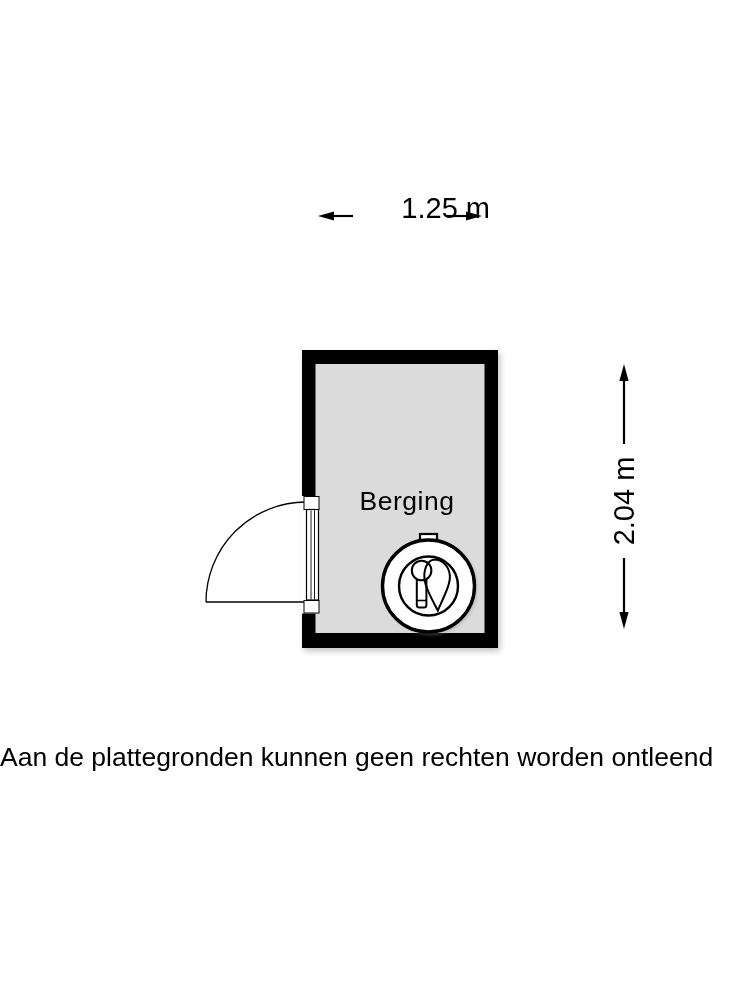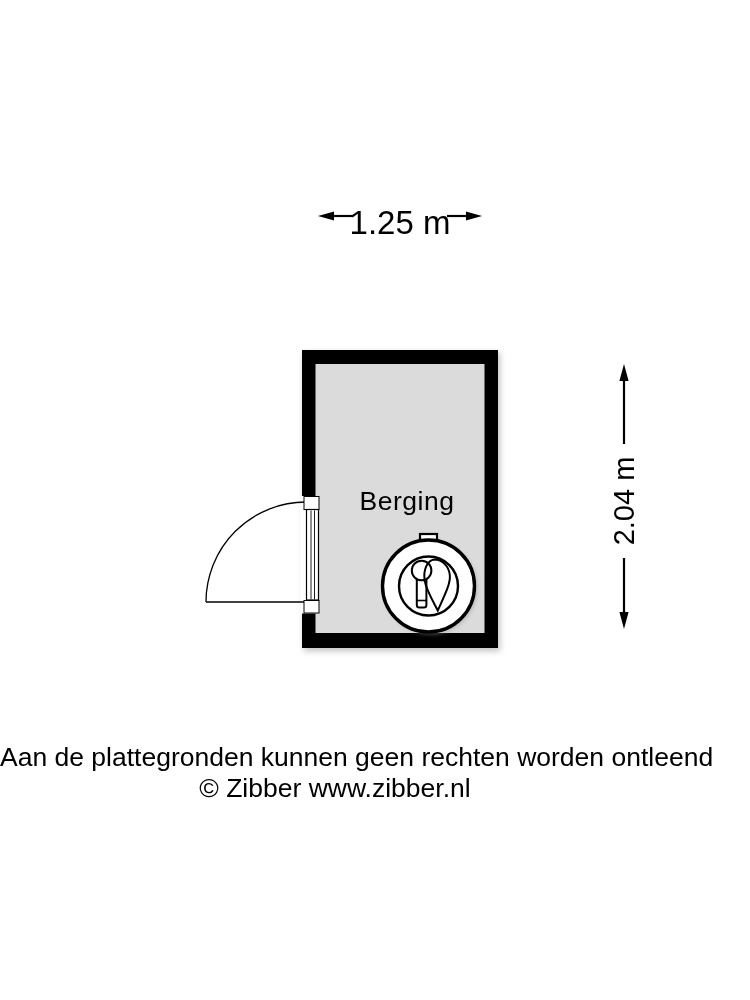--- a/index.html
+++ b/index.html
@@ -18,22 +18,22 @@
     left: 0; top: 0;
     width: 750px; height: 1000px;
   }
   .txt {
     position: absolute;
     text-align: center;
     white-space: nowrap;
     color: #000000;
   }
   .dim-width {
-    left: 310px; top: 206px; width: 180px;
-    font-size: 33px; line-height: 34px;
+    left: 310px; top: 191px; width: 180px;
+    font-size: 29px; line-height: 34px; text-align: right;
   }
   .dim-height {
     left: 544px; top: 484px; width: 160px; height: 34px;
     font-size: 29px; line-height: 34px;
     transform: rotate(-90deg);
   }
   .room-label {
     left: 322px; top: 487px; width: 170px;
     font-size: 26.5px; line-height: 28px;
     letter-spacing: 0.5px;
@@ -105,16 +105,15 @@
   </svg>
 
   <div class="txt dim-width">1.25 m</div>
 
   <div class="txt dim-height">2.04 m</div>
 
   <div class="txt room-label">Berging</div>
 
   <div class="txt footer">
     <div>Aan de plattegronden kunnen geen rechten worden ontleend</div>
-    <div>© Zibber www.zibber.nl</div>
   </div>
 
 </div>
 
 </body></html>

